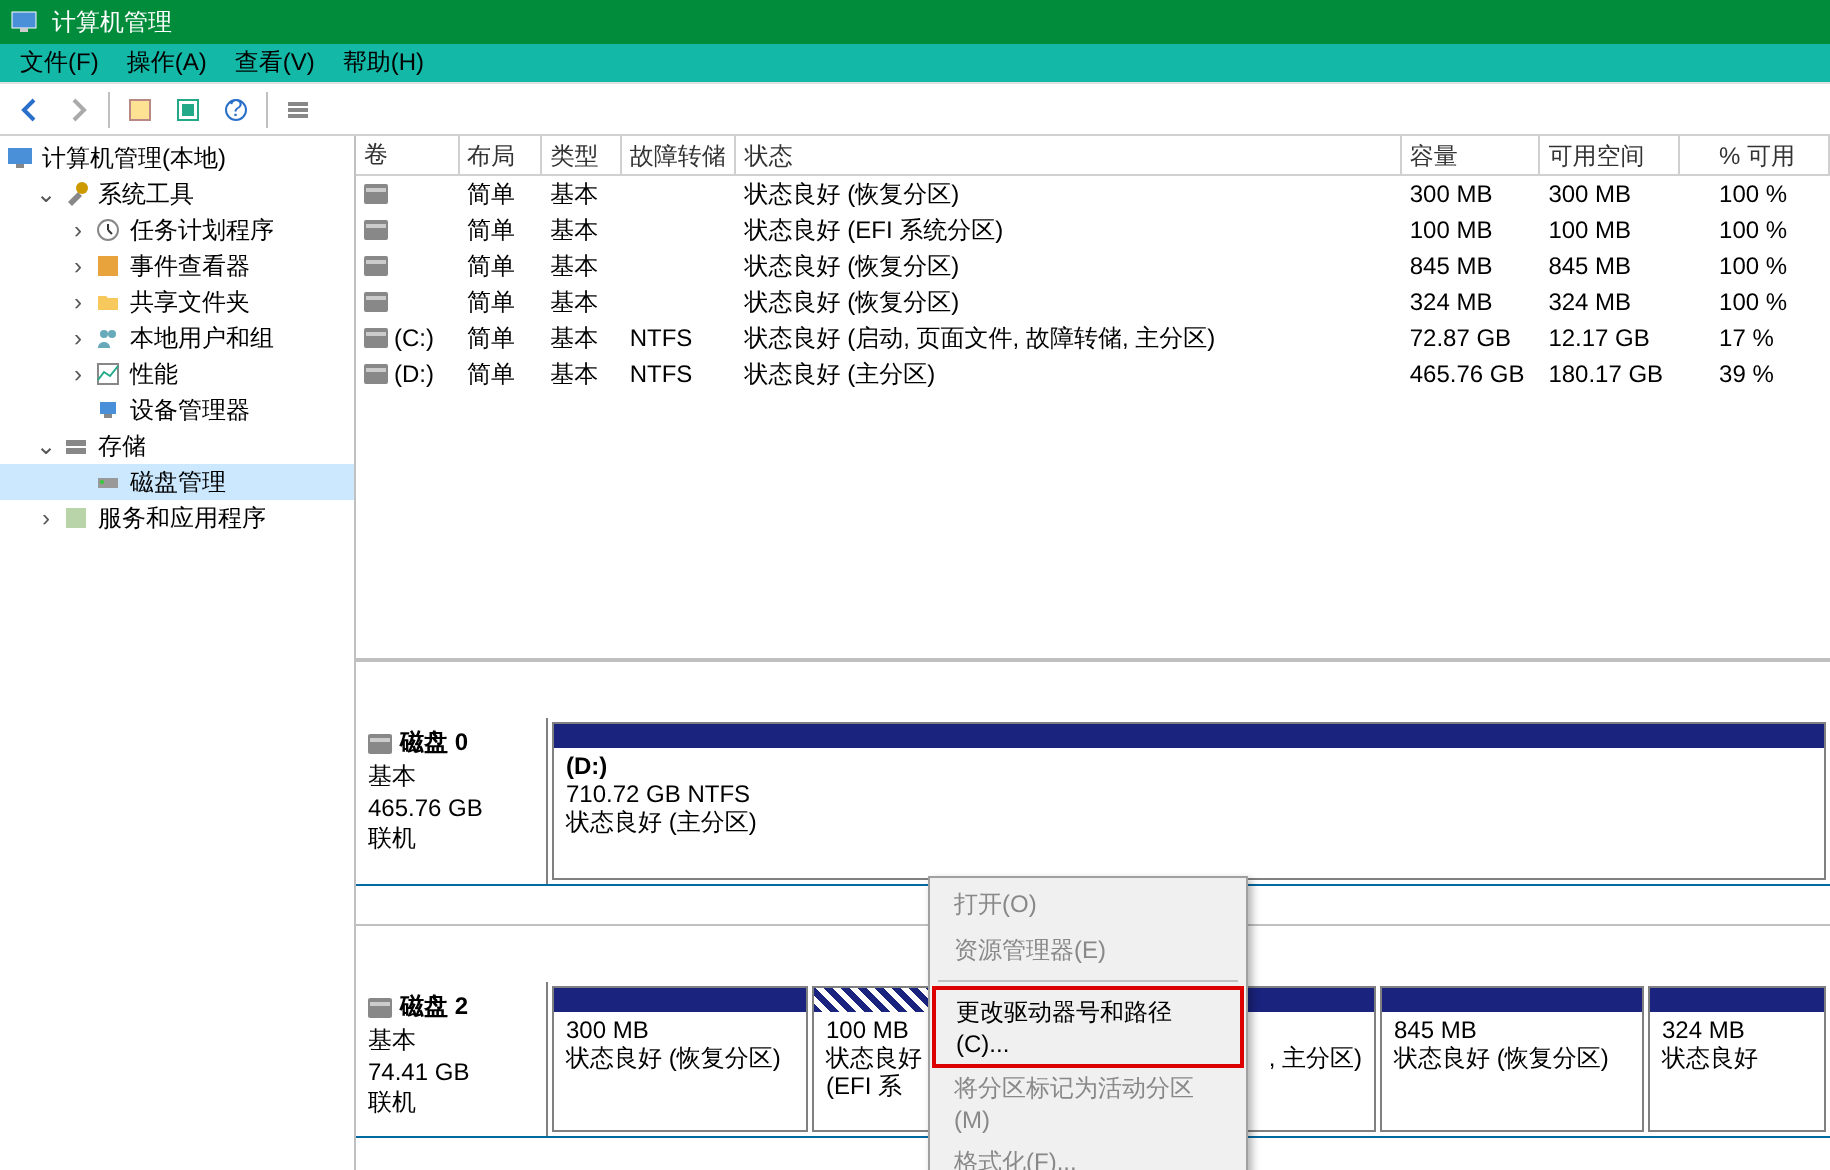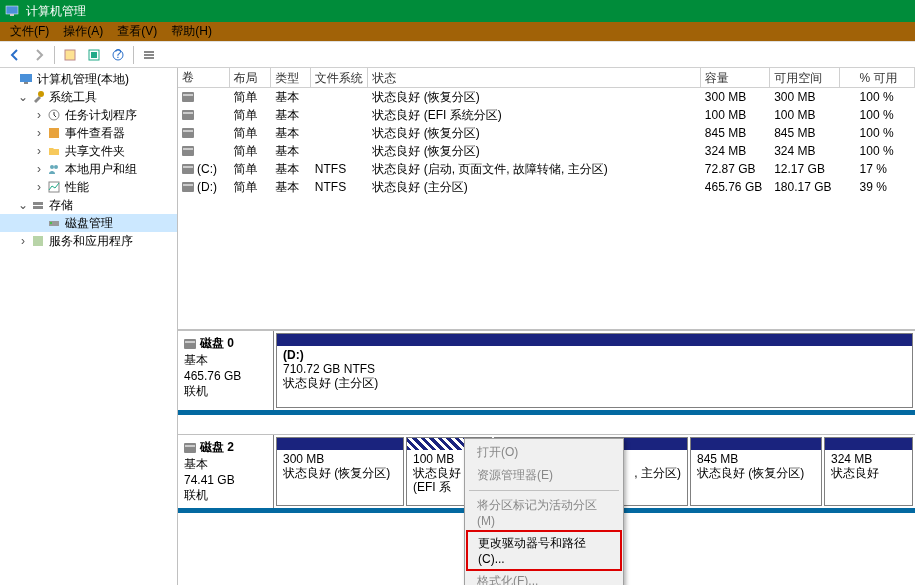--- a/index.html
+++ b/index.html
@@ -1,31 +1,31 @@
 <!DOCTYPE html>
 <html><head>
 <meta charset="utf-8">
 <style>
 * { margin: 0; padding: 0; box-sizing: border-box; font-family: "Microsoft YaHei", "Segoe UI", sans-serif; font-size: 12px; }
 body { width: 915px; height: 585px; background: #fff; overflow: hidden; }
 
 .title-bar { background: #008c3a; color: #fff; height: 22px; display: flex; align-items: center; padding: 0 4px; gap: 6px; }
 .title-bar .icon { width: 16px; height: 16px; display: inline-flex; align-items: center; justify-content: center; }
 
-.menu-bar { background: #a16207; height: 20px; display: flex; align-items: center; padding: 0 4px; gap: 2px; border-bottom: 1px solid #e0e0e0; }
+.menu-bar { background: #14b8a6; height: 20px; display: flex; align-items: center; padding: 0 4px; gap: 2px; border-bottom: 1px solid #e0e0e0; }
 .menu-item { padding: 2px 6px; cursor: default; }
 
 .tool-bar { background: #fff; height: 26px; display: flex; align-items: center; padding: 0 4px; gap: 2px; border-bottom: 1px solid #d0d0d0; }
 .tool-btn { width: 22px; height: 22px; display: inline-flex; align-items: center; justify-content: center; border: 1px solid transparent; }
 .tool-sep { width: 1px; height: 18px; background: #c0c0c0; margin: 0 2px; }
 
 .main { display: flex; height: calc(585px - 22px - 20px - 26px); }
 
 .tree-panel { width: 178px; border-right: 1px solid #c0c0c0; padding: 2px 0; overflow: hidden; }
-.tree-row { display: flex; align-items: center; height: 18px; padding-left: 18px; white-space: nowrap; cursor: default; }
+.tree-row { display: flex; align-items: center; height: 18px; padding-left: 2px; white-space: nowrap; cursor: default; }
 .tree-row.selected { background: #cce8ff; }
 .tree-caret { width: 14px; display: inline-flex; justify-content: center; color: #555; }
 .tree-icon { width: 16px; height: 16px; display: inline-flex; align-items: center; justify-content: center; margin-right: 3px; }
 .tree-label { }
 .indent-1 { padding-left: 16px; }
 .indent-2 { padding-left: 32px; }
 
 .right-panel { flex: 1; display: flex; flex-direction: column; overflow: hidden; }
 
 .vol-table { border-bottom: 1px solid #c0c0c0; height: 262px; overflow: hidden; }
@@ -38,21 +38,21 @@
 .c-type { width: 40px; }
 .c-fs { width: 58px; }
 .c-status { width: 336px; }
 .c-cap { width: 70px; }
 .c-free { width: 70px; }
 .c-pct { width: 60px; margin-left: 16px; }
 .disk-ico { width: 12px; height: 10px; background: #888; border-radius: 1px; display: inline-block; position:relative; }
 .disk-ico::after{content:'';position:absolute;top:2px;left:1px;right:1px;height:2px;background:#ccc;}
 
 .graphical { flex: 1; border-top: 1px solid #c0c0c0; overflow: hidden; }
-.disk-row { display: flex; border-bottom: 5px solid #0369a1; min-height: 84px; }
+.disk-row { display: flex; border-bottom: 1px solid #0369a1; min-height: 84px; margin-top: 28px; }
 .disk-row.small { min-height: 78px; }
 .disk-info { width: 96px; border-right: 1px solid #808080; padding: 4px 6px; }
 .disk-info .dname { font-weight: bold; display:flex; align-items:center; gap:4px;}
 .disk-parts { flex: 1; display: flex; gap: 2px; padding: 2px; }
 .part-box { border: 1px solid #808080; position: relative; padding: 2px 6px 2px 6px; overflow: hidden; }
 .part-hdr { height: 12px; position: absolute; top: 0; left: 0; right: 0; }
 .hdr-blue { background: #1a237e; }
 .hdr-hatch { background: repeating-linear-gradient(45deg, #1a237e 0 3px, #fff 3px 6px); }
 .part-body { margin-top: 12px; line-height: 14px; }
 
@@ -187,20 +187,30 @@
     <div class="tree-row indent-2">
       <span class="tree-caret">›</span>
       <span class="tree-icon">
           <svg width="14" height="14">
             <rect x="2" y="2" width="10" height="10" fill="none" stroke="#888"></rect>
             <path d="M2 10 L5 6 L8 8 L12 3" fill="none" stroke="#2a8"></path>
           </svg>
         </span>
       <span class="tree-label">性能</span>
     </div>
+    <div class="tree-row indent-2">
+      <span class="tree-caret"> </span>
+      <span class="tree-icon">
+          <svg width="14" height="14">
+            <rect x="3" y="3" width="8" height="6" fill="#4a90d9"></rect>
+            <rect x="5" y="9" width="4" height="2" fill="#888"></rect>
+          </svg>
+        </span>
+      <span class="tree-label">设备管理器</span>
+    </div>
     <div class="tree-row indent-1">
       <span class="tree-caret">⌄</span>
       <span class="tree-icon">
           <svg width="14" height="14">
             <rect x="2" y="4" width="10" height="3" fill="#888"></rect>
             <rect x="2" y="8" width="10" height="3" fill="#888"></rect>
           </svg>
         </span>
       <span class="tree-label">存储</span>
     </div>
@@ -225,21 +235,21 @@
     </div>
   </div>
 
   <div class="right-panel">
 
     <div class="vol-table">
       <div class="vt-head">
         <div class="c-vol">卷</div>
         <div class="c-layout">布局</div>
         <div class="c-type">类型</div>
-        <div class="c-fs">文件系统</div>
+        <div class="c-fs">故障转储</div>
         <div class="c-status">状态</div>
         <div class="c-cap">容量</div>
         <div class="c-free">可用空间</div>
         <div class="c-pct">% 可用</div>
       </div>
       <div id="vol-rows">
           <div class="vt-row">
             <div class="c-vol">
               <span class="disk-ico"></span>
               <span></span>
@@ -396,17 +406,17 @@
       </div>
 
     </div>
   </div>
 </div>
 
 <div class="context-menu" style="left:464px; top:438px;">
   <div class="ctx-item disabled">打开(O)</div>
   <div class="ctx-item disabled">资源管理器(E)</div>
   <div class="ctx-sep"></div>
+  <div class="ctx-item highlighted">更改驱动器号和路径(C)...</div>
   <div class="ctx-item disabled">将分区标记为活动分区(M)</div>
-  <div class="ctx-item highlighted">更改驱动器号和路径(C)...</div>
   <div class="ctx-item disabled">格式化(F)...</div>
 
 </div>
 
 </body></html>

